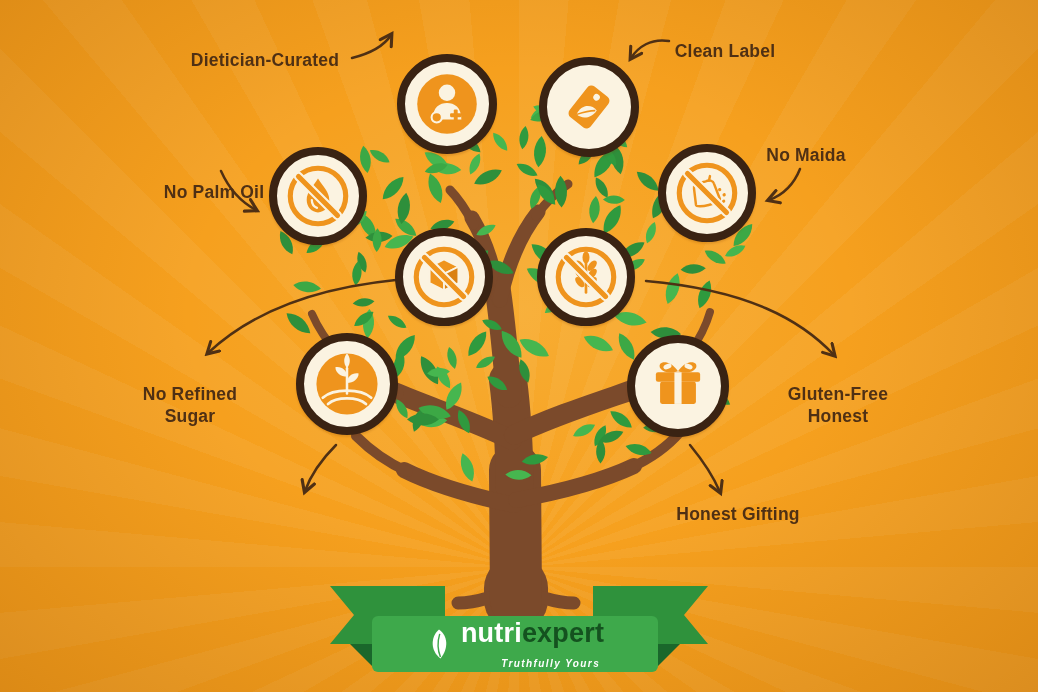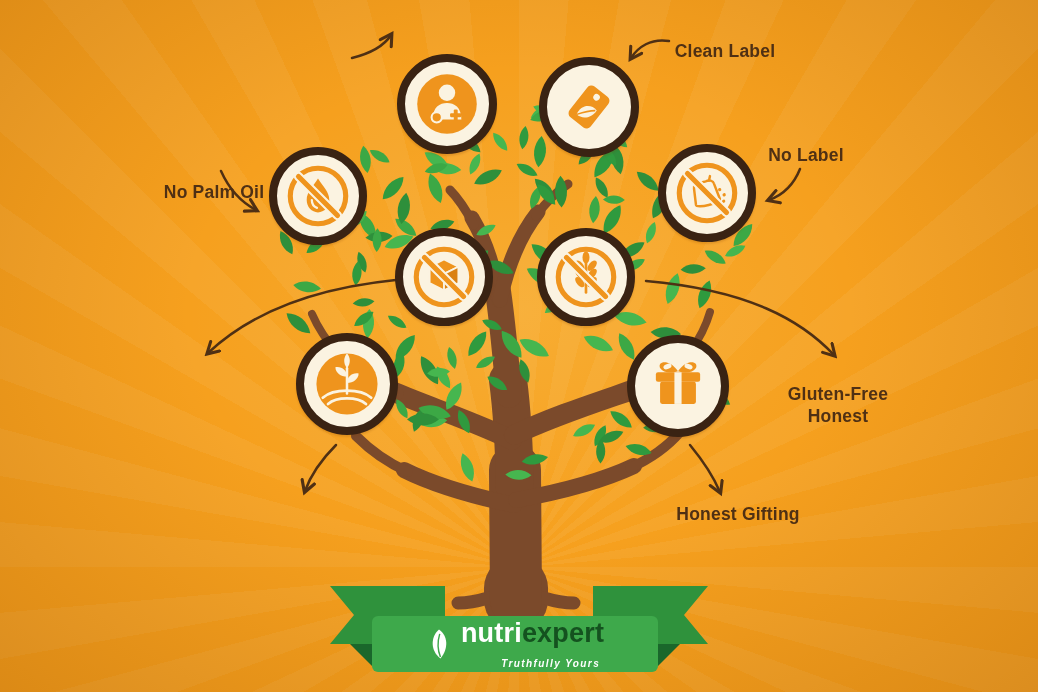--- a/index.html
+++ b/index.html
@@ -330,33 +330,40 @@
         <rect x="16" y="24" width="42" height="9" rx="2"></rect>
         <path d="M37,23 C29,11 17,13 20,20 C23,25 31,25 37,23 Z"></path>
         <path d="M37,23 C45,11 57,13 54,20 C51,25 43,25 37,23 Z"></path>
       </g>
       <rect x="33.6" y="24" width="6.8" height="30" fill="#FBF3E1"></rect>
       <ellipse cx="27" cy="18.5" rx="4" ry="2.4" fill="#FBF3E1" transform="rotate(-22 27 18.5)"></ellipse>
       <ellipse cx="47" cy="18.5" rx="4" ry="2.4" fill="#FBF3E1" transform="rotate(22 47 18.5)"></ellipse>
     </svg>
   </div>
 
+  <div class="label" style="left:265px; top:49px;">
+    <span>Dietician-Curated</span>
+  </div>
 
   <div class="label" style="left:725px; top:40px;">
     <span>Clean Label</span>
   </div>
 
   <div class="label" style="left:214px; top:144px;margin-top:37px;">
     <span>No Palm Oil</span>
   </div>
 
   <div class="label" style="left:806px; top:144px;">
-    <span>No Label</span>
-  </div>
-
+    <span>No Maida</span>
+  </div>
+
+  <div class="label" style="left:190px; top:383px;">
+    <span>No Refined</span><br>
+    <span>Sugar</span>
+  </div>
 
   <div class="label" style="left:838px; top:383px;">
     <span>Gluten-Free</span><br>
     <span>Honest</span>
   </div>
 
 
   <div class="label" style="left:738px; top:503px;">
     <span>Honest Gifting</span>
   </div>

